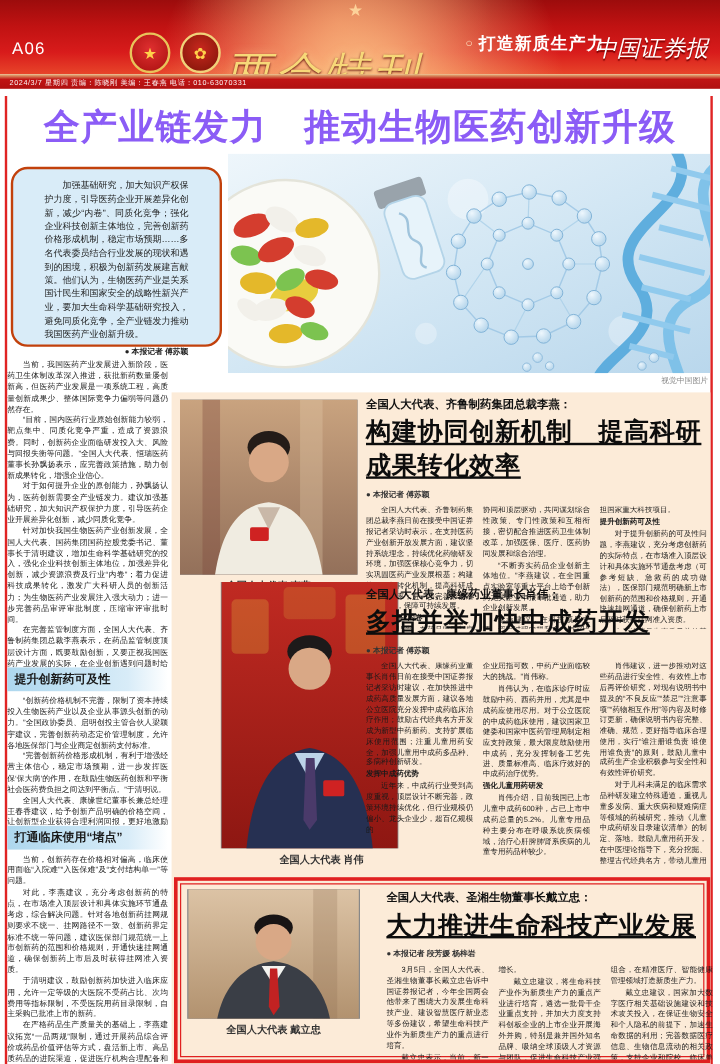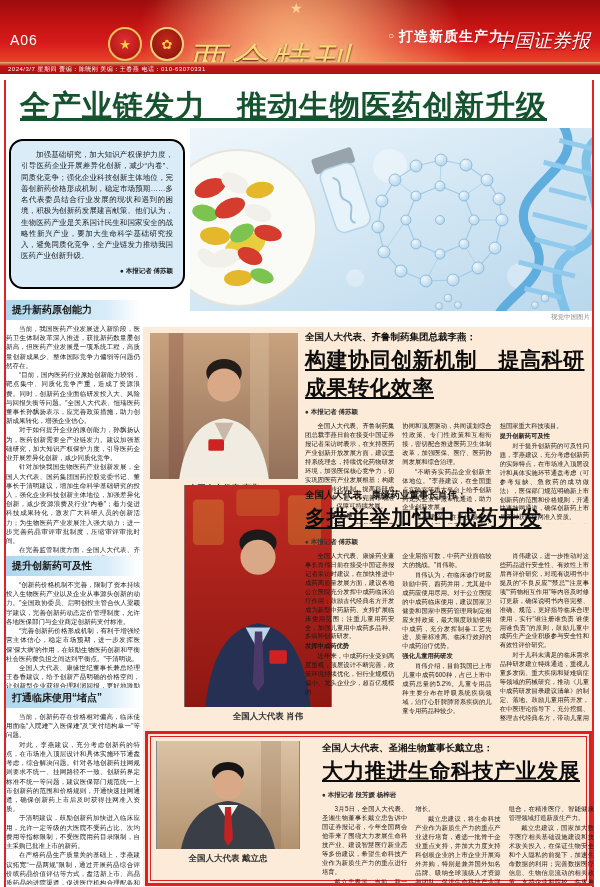--- a/index.html
+++ b/index.html
@@ -22,24 +22,24 @@
   .edition-sub .dot{font-size:10px;vertical-align:2px;margin-right:4px;color:#ffe9c8;}
   .brand{position:absolute;right:10px;top:28px;font-family:"DejaVu Serif",serif;font-weight:normal;font-style:italic;font-size:19px;color:#fff;text-shadow:0 1px 1px #700;}
   .strip{position:absolute;left:0;top:62px;width:600px;height:12px;background:linear-gradient(180deg,#e2b87a,#c01414 35%,#b01010);}
   .strip span{position:absolute;left:8px;top:3px;color:#ffffff;font-size:6px;letter-spacing:.5px;opacity:.95;}
 
   
   .edge{position:absolute;top:80px;bottom:0;width:2px;background:#e02424;}
   .edge.l{left:4px;} .edge.r{right:6px;}
 
   
-  .main-headline{position:absolute;left:20px;top:86px;width:560px;font-size:30px;font-weight:bold;color:#14532d;letter-spacing:1px;text-decoration:underline;}
-
-  
-  .lede{position:absolute;left:9px;top:139px;width:176px;height:150px;background:#d9ecf8;border:2px solid #000000;border-radius:14px;box-sizing:border-box;padding:8px 10px 6px;}
+  .main-headline{position:absolute;left:20px;top:86px;width:560px;text-align:center;font-size:30px;font-weight:bold;color:#8b5cf6;letter-spacing:1px;}
+
+  
+  .lede{position:absolute;left:9px;top:139px;width:176px;height:150px;background:#d9ecf8;border:2px solid #c2410c;border-radius:14px;box-sizing:border-box;padding:8px 26px 6px;}
   .lede p{margin:0;font-size:7.5px;line-height:1.5;text-align:justify;color:#1c1c1c;text-indent:2em;}
   .lede .byline{display:block;text-align:right;font-size:6.5px;font-weight:bold;color:#222;margin-top:5px;}
 
   
   .hero{position:absolute;left:190px;top:128px;width:402px;height:183px;overflow:hidden;}
   .credit{position:absolute;right:10px;top:313px;font-size:6.5px;color:#8a8a8a;}
 
   
   .left-col{position:absolute;left:6px;top:300px;width:134px;height:585px;overflow:hidden;}
   .lsec{overflow:hidden;}
@@ -200,21 +200,20 @@
         <ellipse cx="48" cy="150" rx="14" ry="8" fill="#e4b82a" transform="rotate(-5 48 150)"></ellipse>
         <ellipse cx="72" cy="148" rx="12" ry="7" fill="#7cc350" transform="rotate(18 72 148)"></ellipse>
       </g>
     </g>
   </svg>
 </div>
 <div class="credit">视觉中国图片</div>
 
 <div class="left-col">
   <div class="lsec s1">
-    <div class="lhead">提升新药原创能力</div>
     <p class="bp">当前，我国医药产业发展进入新阶段，医药卫生体制改革深入推进，获批新药数量屡创新高，但医药产业发展是一项系统工程，高质量创新成果少、整体国际竞争力偏弱等问题仍然存在。</p>
     <p class="bp">“目前，国内医药行业原始创新能力较弱，靶点集中、同质化竞争严重，造成了资源浪费。同时，创新药企业面临研发投入大、风险与回报失衡等问题。”全国人大代表、恒瑞医药董事长孙飘扬表示，应完善政策措施，助力创新成果转化，增强企业信心。</p>
     <p class="bp">对于如何提升企业的原创能力，孙飘扬认为，医药创新需要全产业链发力。建议加强基础研究，加大知识产权保护力度，引导医药企业开展差异化创新，减少同质化竞争。</p>
     <p class="bp">针对加快我国生物医药产业创新发展，全国人大代表、国药集团国药控股党委书记、董事长于清明建议，增加生命科学基础研究的投入，强化企业科技创新主体地位，加强差异化创新，减少资源浪费及行业“内卷”；着力促进科技成果转化，激发广大科研人员的创新活力；为生物医药产业发展注入强大动力；进一步完善药品审评审批制度，压缩审评审批时间。</p>
     <p class="bp">在完善监管制度方面，全国人大代表、齐鲁制药集团总裁李燕表示，在药品监管制度顶层设计方面，既要鼓励创新，又要正视我国医药产业发展的实际，在企业创新遇到问题时给予指导，避免低水平“创新”。建议国家有关部门加强政策协同和顶层驱动，共同谋划综合性政策、专门性政策和互相衔接，加强医保、医疗、医药协同发展和综合治理。</p>
   </div>
   <div class="lsec s2">
     <div class="lhead">提升创新药可及性</div>
     <p class="bp">“创新药价格机制不完善，限制了资本持续投入生物医药产业以及企业从事源头创新的动力。”全国政协委员、启明创投主管合伙人梁颖宇建议，完善创新药动态定价管理制度，允许各地医保部门与企业商定创新药支付标准。</p>
     <p class="bp">“完善创新药价格形成机制，有利于增强经营主体信心，稳定市场预期，进一步发挥医保‘保大病’的作用，在鼓励生物医药创新和平衡社会医药费负担之间达到平衡点。”于清明说。</p>

